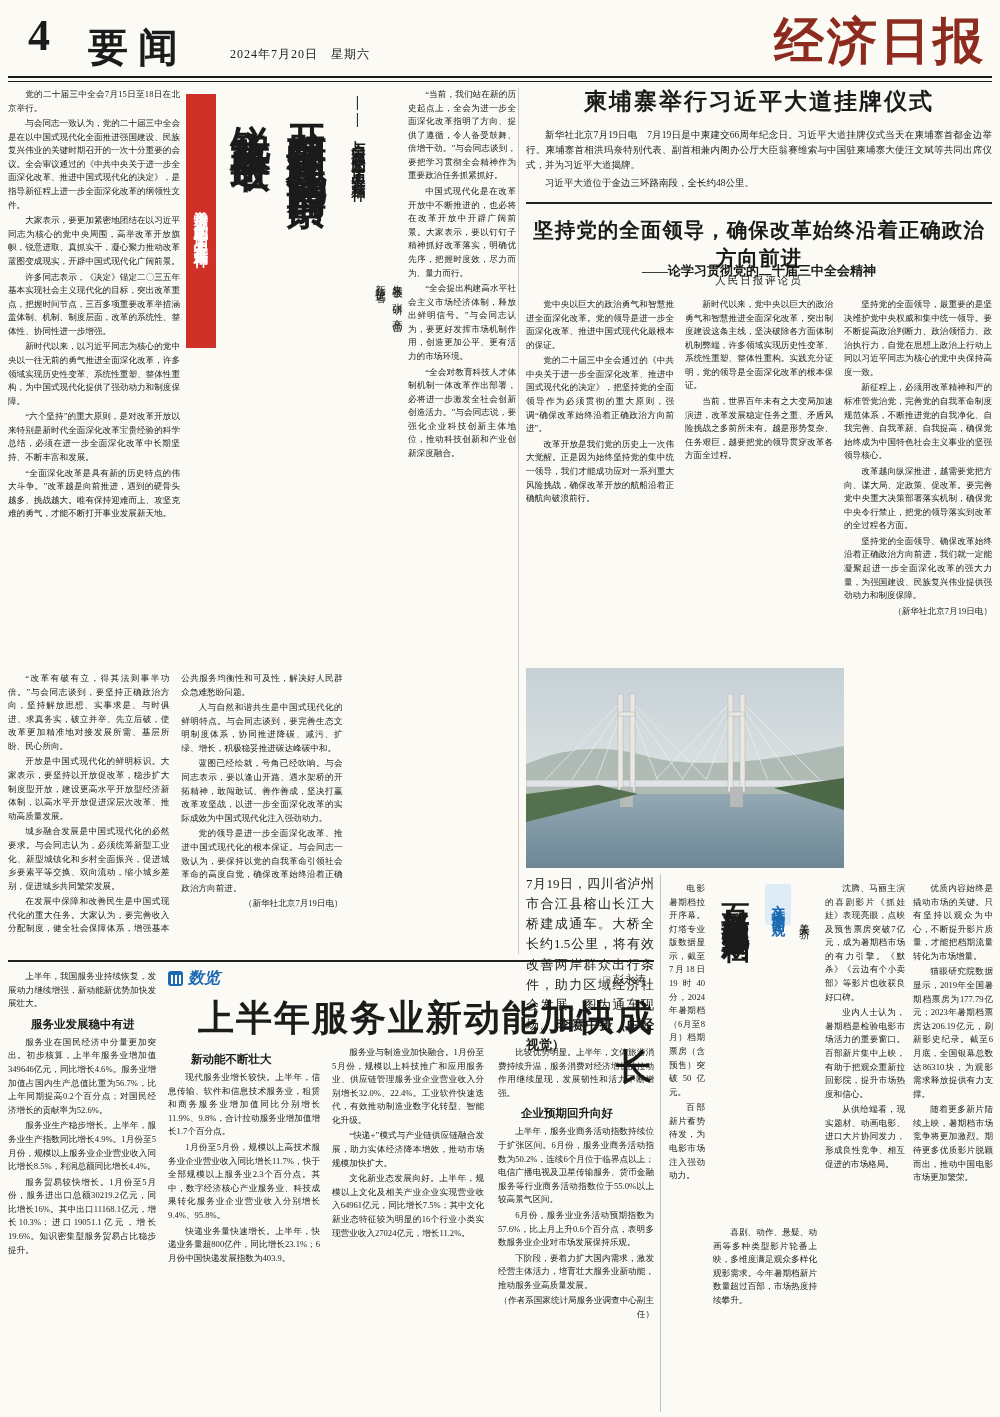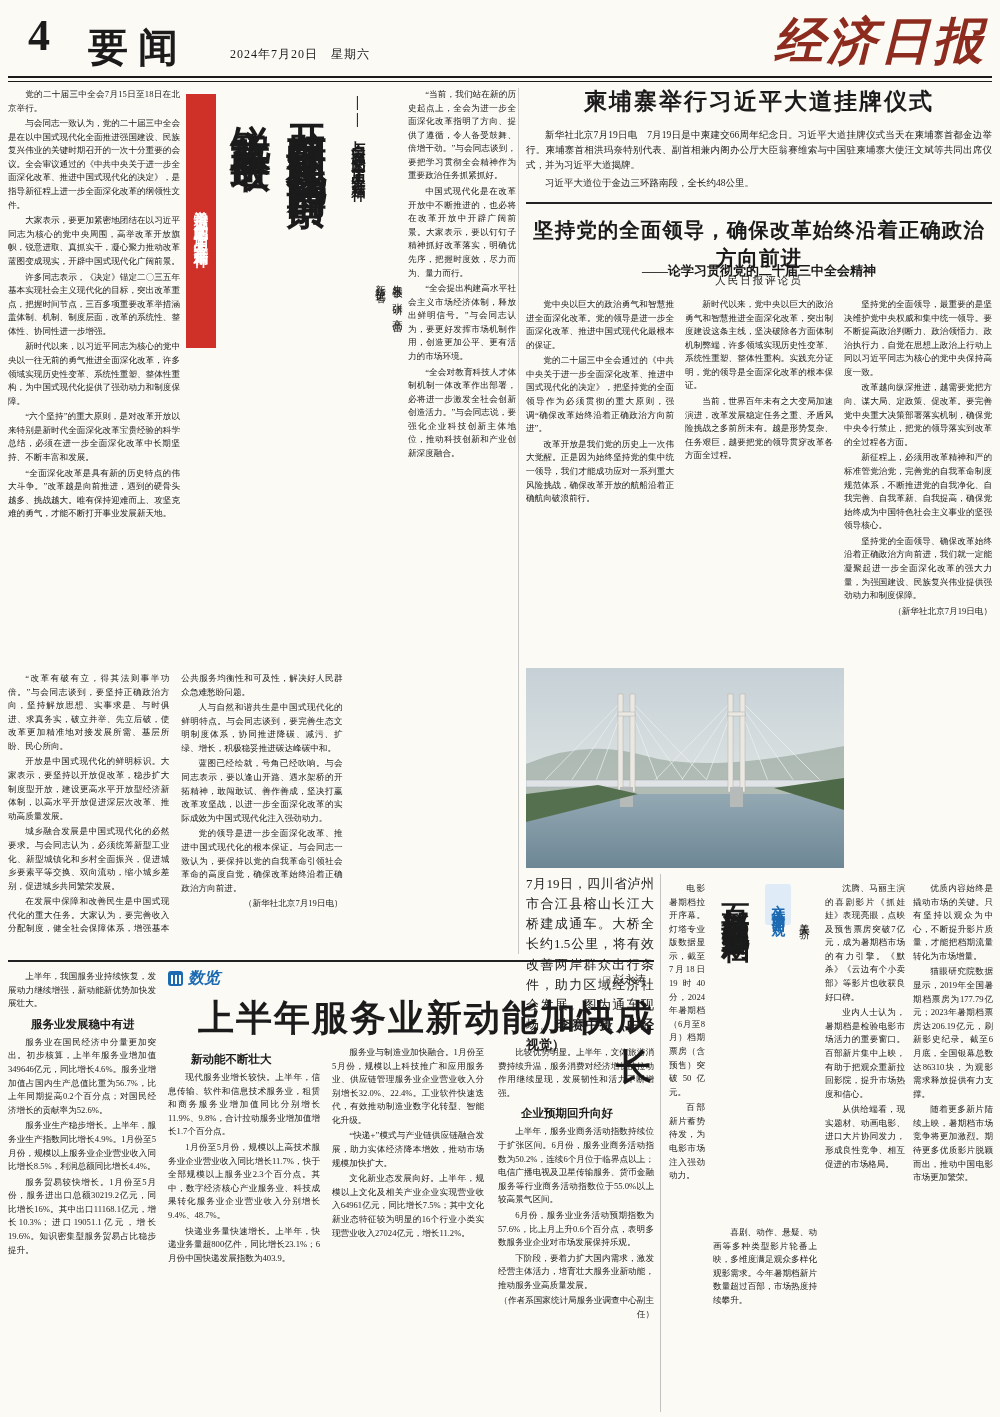--- a/index.html
+++ b/index.html
@@ -8,21 +8,21 @@
   .abs{position:absolute;}
   .para{margin:0 0 2px 0;text-indent:2em;text-align:justify;}
   .p-attr{text-align:right;text-indent:0;}
   .body-text{font-size:8.6px;line-height:1.58;overflow:hidden;}
   .body-text-lg{font-size:9.5px;line-height:1.6;overflow:hidden;}
   
   .hdr-num{left:28px;top:10px;font-size:44px;font-weight:bold;}
   .hdr-sec{left:88px;top:20px;font-size:40px;font-weight:bold;letter-spacing:10px;}
   .hdr-date{left:230px;top:46px;font-size:12px;letter-spacing:1px;}
   .masthead{right:14px;top:8px;font-size:50px;font-weight:bold;color:#8c2b1e;
-            font-style:italic;letter-spacing:3px;}
+            letter-spacing:3px;}
   .rule-top{left:8px;right:8px;top:76px;border-top:2.5px solid #1a1a1a;}
   .rule-top2{left:8px;right:8px;top:81px;border-top:1px solid #1a1a1a;}
   
   .lead-banner{background:#cf3028;color:#fff;writing-mode:vertical-rl;font-weight:bold;
                font-size:14.5px;letter-spacing:3px;text-align:center;line-height:30px;
                font-family:"Liberation Sans","DejaVu Sans",sans-serif;}
   .lead-headline{writing-mode:vertical-lr;font-size:40px;font-weight:900;letter-spacing:6px;
                  line-height:1.4;}
   .lead-sub{writing-mode:vertical-rl;font-size:14px;font-weight:bold;letter-spacing:3px;line-height:24px;}
   .lead-byline{writing-mode:vertical-lr;font-size:10.5px;line-height:17px;letter-spacing:2px;}
@@ -122,22 +122,22 @@
         <p class="para">党中央以巨大的政治勇气和智慧推进全面深化改革。党的领导是进一步全面深化改革、推进中国式现代化最根本的保证。</p>
         <p class="para">党的二十届三中全会通过的《中共中央关于进一步全面深化改革、推进中国式现代化的决定》，把坚持党的全面领导作为必须贯彻的重大原则，强调“确保改革始终沿着正确政治方向前进”。</p>
         <p class="para">改革开放是我们党的历史上一次伟大觉醒。正是因为始终坚持党的集中统一领导，我们才能成功应对一系列重大风险挑战，确保改革开放的航船沿着正确航向破浪前行。</p>
       </div>
     <div class="abs body-text" style="left:159px;top:94px;width:148px;height:362px;">
         <p class="para">新时代以来，党中央以巨大的政治勇气和智慧推进全面深化改革，突出制度建设这条主线，坚决破除各方面体制机制弊端，许多领域实现历史性变革、系统性重塑、整体性重构。实践充分证明，党的领导是全面深化改革的根本保证。</p>
         <p class="para">当前，世界百年未有之大变局加速演进，改革发展稳定任务之重、矛盾风险挑战之多前所未有。越是形势复杂、任务艰巨，越要把党的领导贯穿改革各方面全过程。</p>
       </div>
     <div class="abs body-text" style="left:318px;top:94px;width:148px;height:572px;">
         <p class="para">坚持党的全面领导，最重要的是坚决维护党中央权威和集中统一领导。要不断提高政治判断力、政治领悟力、政治执行力，自觉在思想上政治上行动上同以习近平同志为核心的党中央保持高度一致。</p>
+        <p class="para">新征程上，必须用改革精神和严的标准管党治党，完善党的自我革命制度规范体系，不断推进党的自我净化、自我完善、自我革新、自我提高，确保党始终成为中国特色社会主义事业的坚强领导核心。</p>
         <p class="para">改革越向纵深推进，越需要党把方向、谋大局、定政策、促改革。要完善党中央重大决策部署落实机制，确保党中央令行禁止，把党的领导落实到改革的全过程各方面。</p>
-        <p class="para">新征程上，必须用改革精神和严的标准管党治党，完善党的自我革命制度规范体系，不断推进党的自我净化、自我完善、自我革新、自我提高，确保党始终成为中国特色社会主义事业的坚强领导核心。</p>
         <p class="para">坚持党的全面领导、确保改革始终沿着正确政治方向前进，我们就一定能凝聚起进一步全面深化改革的强大力量，为强国建设、民族复兴伟业提供强劲动力和制度保障。</p>
         <p class="para p-attr">（新华社北京7月19日电）</p>
       </div>
   </div>
 
   <div class="abs" style="left:526px;top:668px;width:318px;height:200px;">
     <svg width="318" height="200" viewBox="0 0 318 200" preserveAspectRatio="none">
       <defs>
         <linearGradient id="sky" x1="0" y1="0" x2="0" y2="1">
             <stop offset="0" stop-color="#c6d1d7"></stop>
@@ -224,21 +224,21 @@
     <div class="abs sv-kicker" style="left:160px;top:6px;">
       <span class="kicker-icon"></span>
       <span>数览</span>
     </div>
     <div class="abs sv-byline" style="right:8px;top:10px;">□ 彭永涛</div>
     <div class="abs sv-headline" style="left:160px;top:32px;width:486px;">上半年服务业新动能加快成长</div>
     <div class="abs body-text" style="left:160px;top:84px;width:152px;height:360px;">
       <div class="subhead">新动能不断壮大</div>
       <div>
           <p class="para">现代服务业增长较快。上半年，信息传输、软件和信息技术服务业，租赁和商务服务业增加值同比分别增长11.9%、9.8%，合计拉动服务业增加值增长1.7个百分点。</p>
-          <p class="para">1月份至5月份，规模以上高技术服务业企业营业收入同比增长11.7%，快于全部规模以上服务业2.3个百分点。其中，数字经济核心产业服务业、科技成果转化服务业企业营业收入分别增长9.4%、48.7%。</p>
+          <p class="para">1月份至5月份，规模以上高技术服务业企业营业收入同比增长11.7%，快于全部规模以上服务业2.3个百分点。其中，数字经济核心产业服务业、科技成果转化服务业企业营业收入分别增长9.4%、95.8%。</p>
           <p class="para">快递业务量快速增长。上半年，快递业务量超800亿件，同比增长23.1%；6月份中国快递发展指数为403.9。</p>
         </div>
     </div>
     <div class="abs body-text" style="left:324px;top:84px;width:152px;height:360px;">
         <p class="para">服务业与制造业加快融合。1月份至5月份，规模以上科技推广和应用服务业、供应链管理服务业企业营业收入分别增长32.0%、22.4%。工业软件快速迭代，有效推动制造业数字化转型、智能化升级。</p>
         <p class="para">“快递+”模式与产业链供应链融合发展，助力实体经济降本增效，推动市场规模加快扩大。</p>
         <p class="para">文化新业态发展向好。上半年，规模以上文化及相关产业企业实现营业收入64961亿元，同比增长7.5%；其中文化新业态特征较为明显的16个行业小类实现营业收入27024亿元，增长11.2%。</p>
       </div>
     <div class="abs body-text" style="left:490px;top:84px;width:156px;height:360px;">
       <div>

